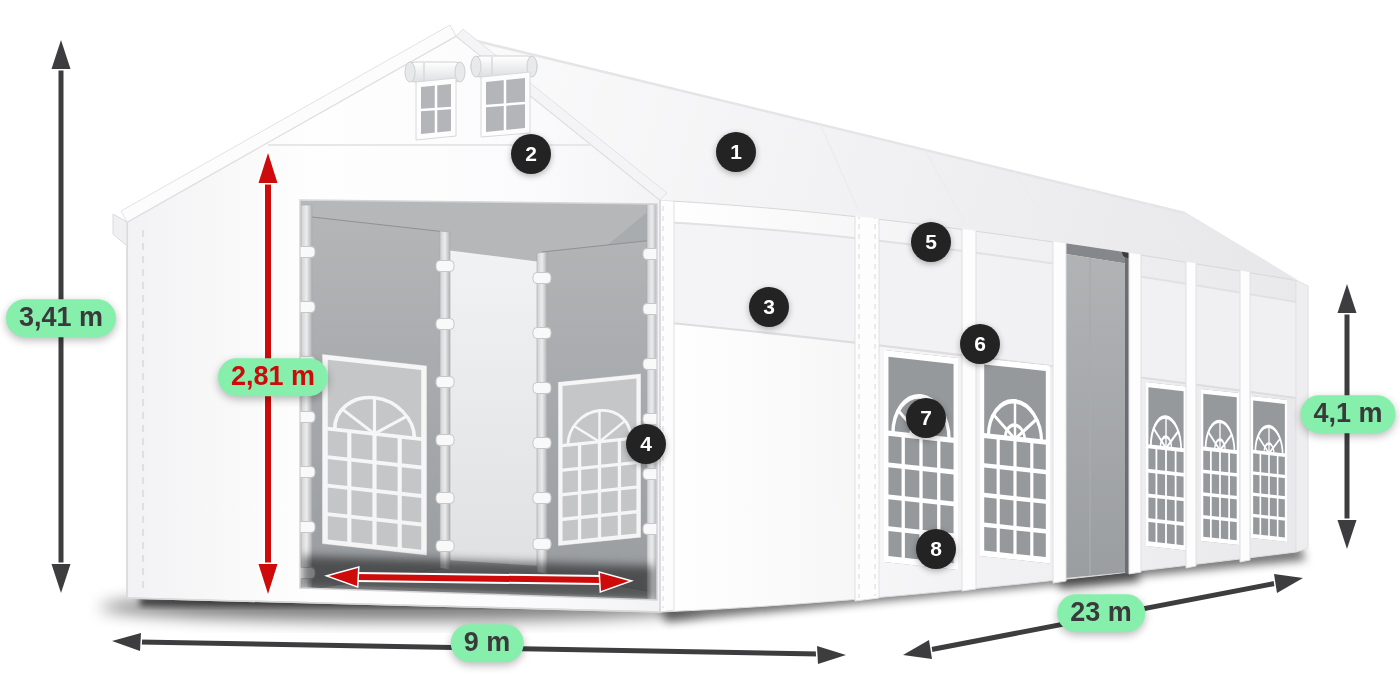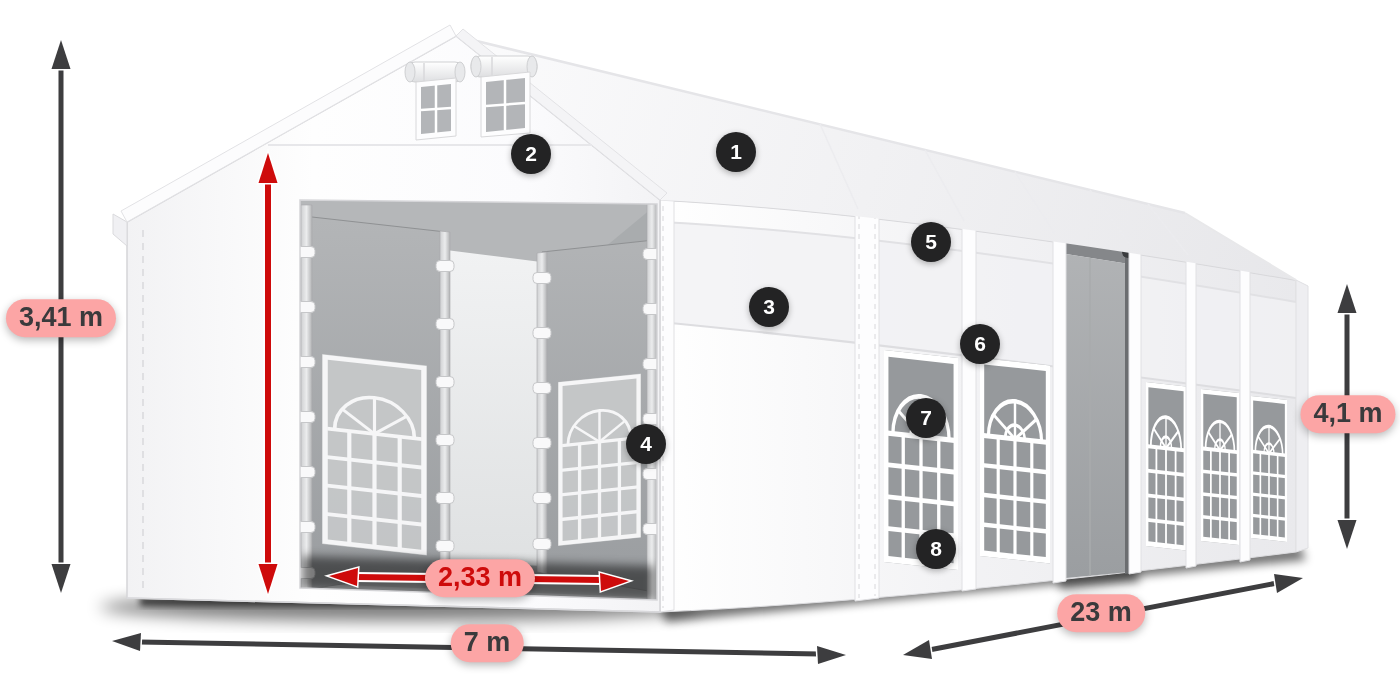--- a/index.html
+++ b/index.html
@@ -1,19 +1,19 @@
 <!DOCTYPE html>
 <html><head>
 <meta charset="utf-8">
 <style>
   html,body{margin:0;padding:0;background:#ffffff;}
   .stage{position:relative;width:1400px;height:700px;background:#ffffff;overflow:hidden;
          font-family:"Liberation Sans","DejaVu Sans",sans-serif;}
   .stage svg{position:absolute;left:0;top:0;}
-  .pill{position:absolute;transform:translate(-50%,-50%);background:#fca5a5;border-radius:20px;
+  .pill{position:absolute;transform:translate(-50%,-50%);background:#86efac;border-radius:20px;
         padding:2px 13px;font-weight:700;font-size:27px;line-height:1.25;color:#3a3a3c;
         box-shadow:0 3px 9px rgba(0,0,0,.28);white-space:nowrap;z-index:4;}
   .pill.red{color:#ce0b0b;}
   .callout{position:absolute;transform:translate(-50%,-50%);width:40px;height:40px;border-radius:50%;
            background:#232324;color:#ffffff;font-weight:700;font-size:21px;line-height:40px;
            text-align:center;box-shadow:0 2px 6px rgba(0,0,0,.3);cursor:pointer;z-index:5;
            user-select:none;}
 </style>
 </head>
 <body>
@@ -285,22 +285,22 @@
     <g>
       <line x1="1347" y1="311" x2="1347" y2="522" stroke="#ffffff" stroke-width="10"></line>
       <line x1="1347" y1="311" x2="1347" y2="522" stroke="#3d3d3f" stroke-width="5"></line>
       <polygon points="1347,284 1337.5,313 1356.5,313" fill="#3d3d3f" stroke="#ffffff" stroke-width="3" paint-order="stroke"></polygon>
       <polygon points="1347,549 1337.5,520 1356.5,520" fill="#3d3d3f" stroke="#ffffff" stroke-width="3" paint-order="stroke"></polygon>
     </g>
   </g>
 </svg>
 
   <div class="pill" style="left:61px;  top:318px;">3,41 m</div>
-  <div class="pill red" style="left:480px; top:578px;">2,33 m</div>
-  <div class="pill" style="left:487px; top:643px;">7 m</div>
+  <div class="pill red" style="left:273px; top:377px;">2,81 m</div>
+  <div class="pill" style="left:487px; top:643px;">9 m</div>
   <div class="pill" style="left:1101px;top:613px;text-align:center;">23 m</div>
   <div class="pill" style="left:1348px;top:414px;">4,1 m</div>
 
   <div class="callout" style="left:736px;top:152px;">1</div>
   <div class="callout" style="left:531px;top:154px;">2</div>
   <div class="callout" style="left:769px;top:307px;">3</div>
   <div class="callout" style="left:646px;top:444px;">4</div>
   <div class="callout" style="left:931px;top:242px;">5</div>
   <div class="callout" style="left:980px;top:344px;">6</div>
   <div class="callout" style="left:926px;top:418px;">7</div>

